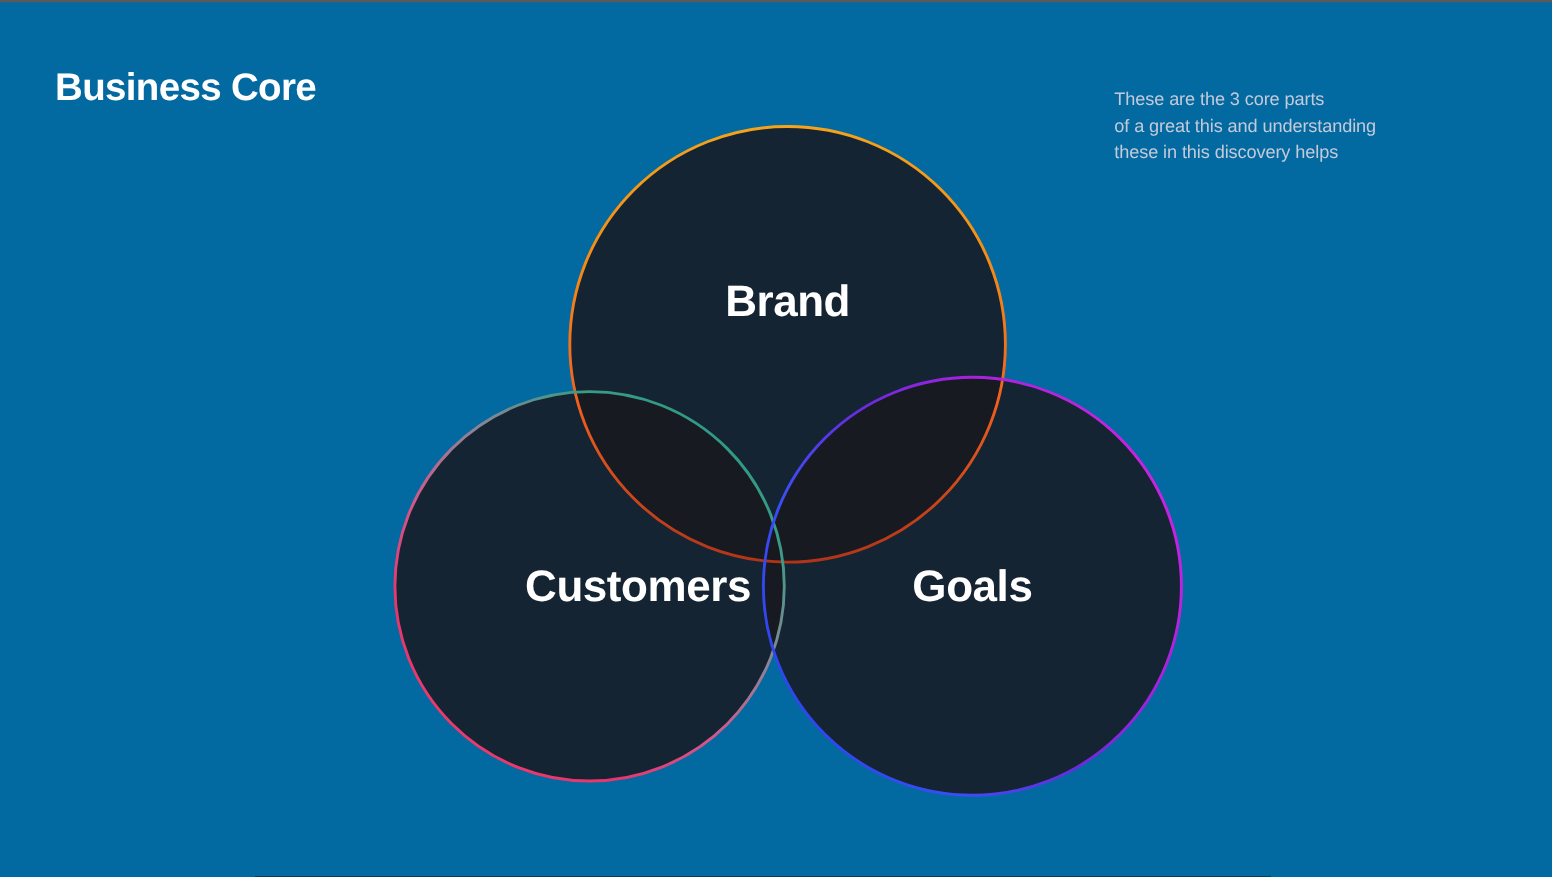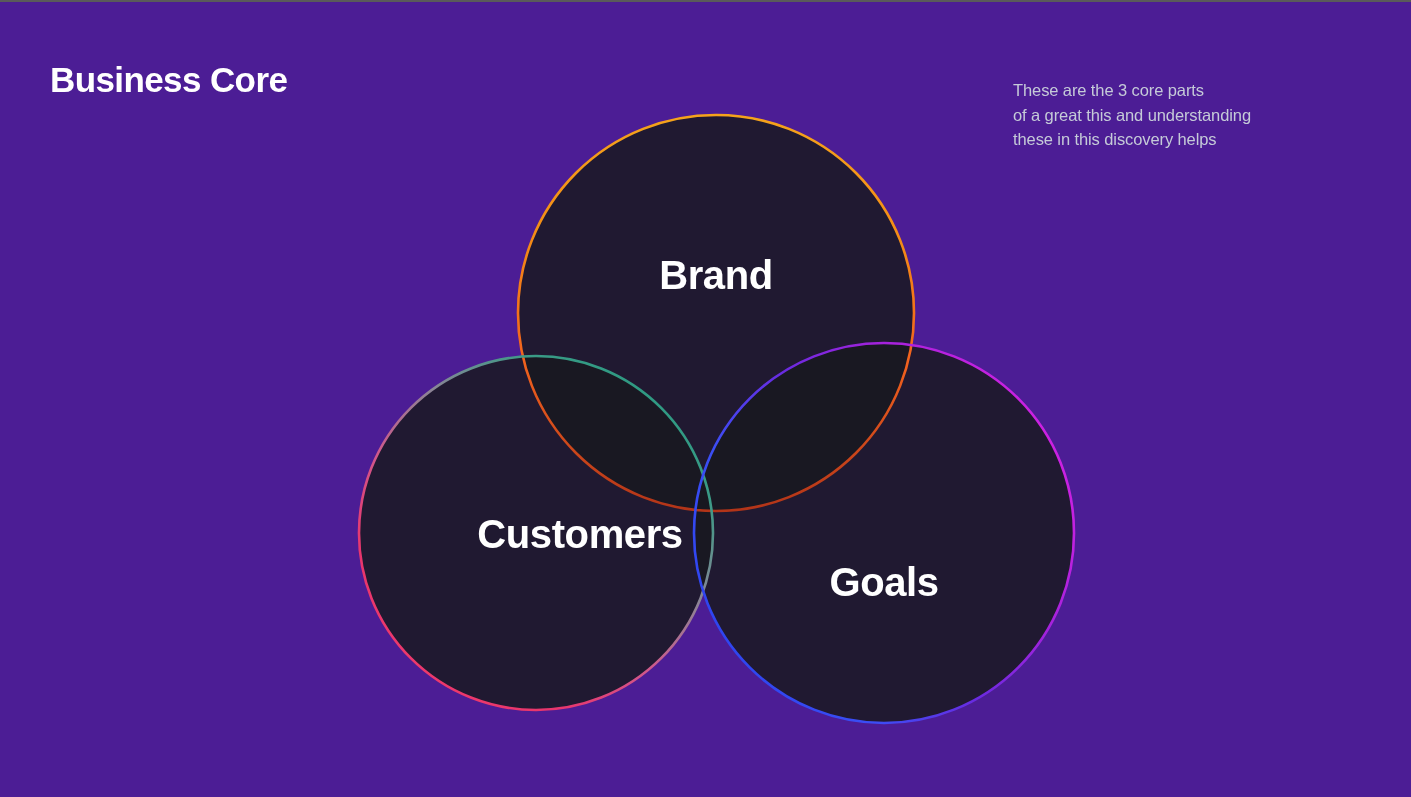--- a/index.html
+++ b/index.html
@@ -55,21 +55,21 @@
     white-space:nowrap;
     pointer-events:none;
   }
   #label-brand { left:716px; top:275px; }
   #label-customers { left:536px; top:534px; }
   #label-goals { left:884px; top:534px; }
 </style>
 </head>
 <body>
 
-<div id="stage" style="background: #4c1d95;">
+<div id="stage" style="background: #0369a1;">
 
   <div id="top-rule" style="background: rgb(90, 90, 90);"></div>
 
   <h1 id="page-title">Business Core</h1>
 
   <div id="description">
     <span class="line">These are the 3 core parts</span>
     <span class="line">of a great this and understanding</span>
     <span class="line">these in this discovery helps</span>
   </div>
@@ -105,15 +105,15 @@
       </g>
     <g id="venn-strokes">
         <circle cx="716" cy="313" r="198" fill="none" stroke="url(#grad-brand)" stroke-width="2.6"></circle>
         <circle cx="536" cy="533" r="177" fill="none" stroke="url(#grad-customers)" stroke-width="2.6"></circle>
         <circle cx="884" cy="533" r="190" fill="none" stroke="url(#grad-goals)" stroke-width="2.6"></circle>
       </g>
   </svg>
 
   <div class="venn-label" id="label-brand" style="left: 716px; top: 275px; color: rgb(255, 255, 255);">Brand</div>
   <div class="venn-label" id="label-customers" style="left: 536px; top: 534px; color: rgb(255, 255, 255); margin-left: 44px;">Customers</div>
-  <div class="venn-label" id="label-goals" style="left: 884px; top: 534px; color: rgb(255, 255, 255); margin-top: 48px;">Goals</div>
+  <div class="venn-label" id="label-goals" style="left: 884px; top: 534px; color: rgb(255, 255, 255);">Goals</div>
 
 </div>
 
 </body></html>

